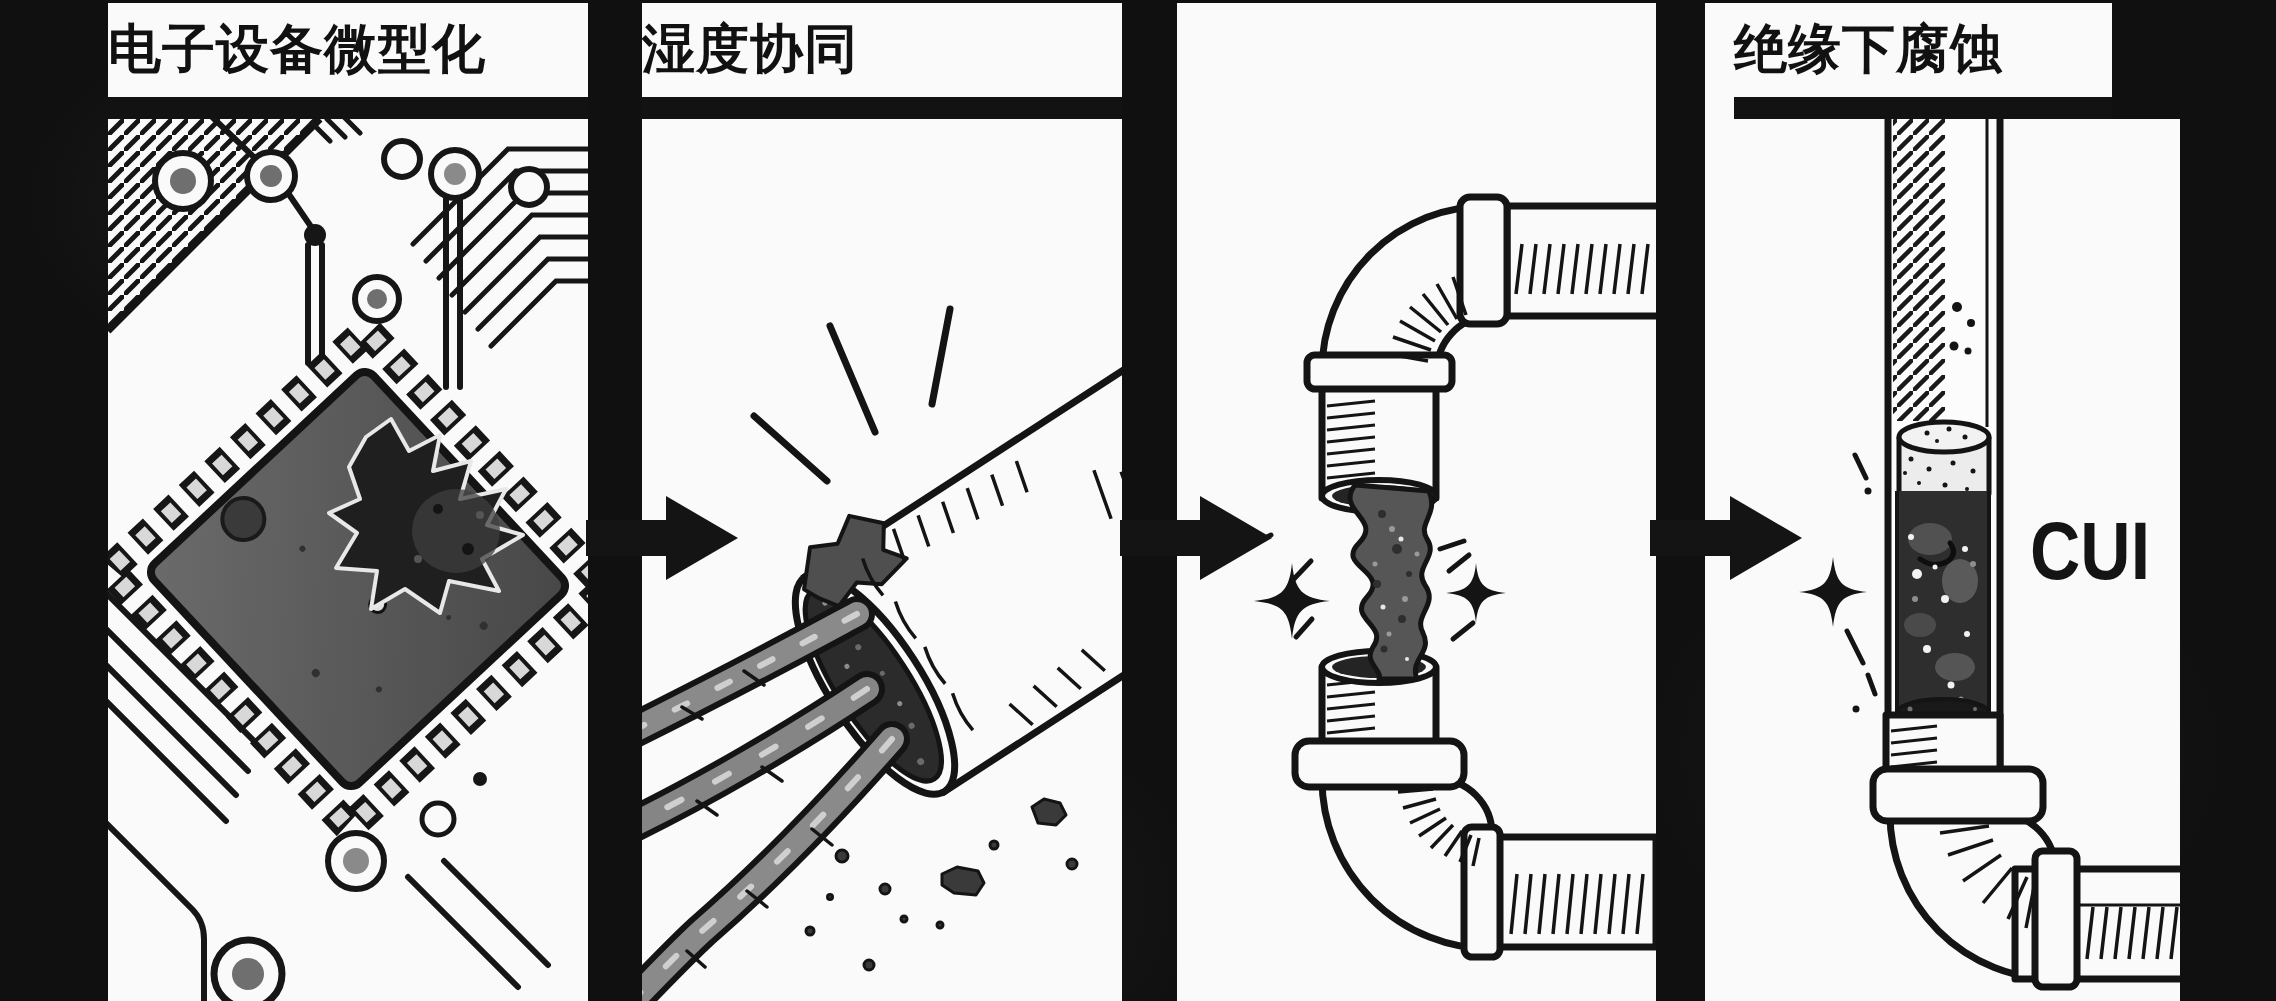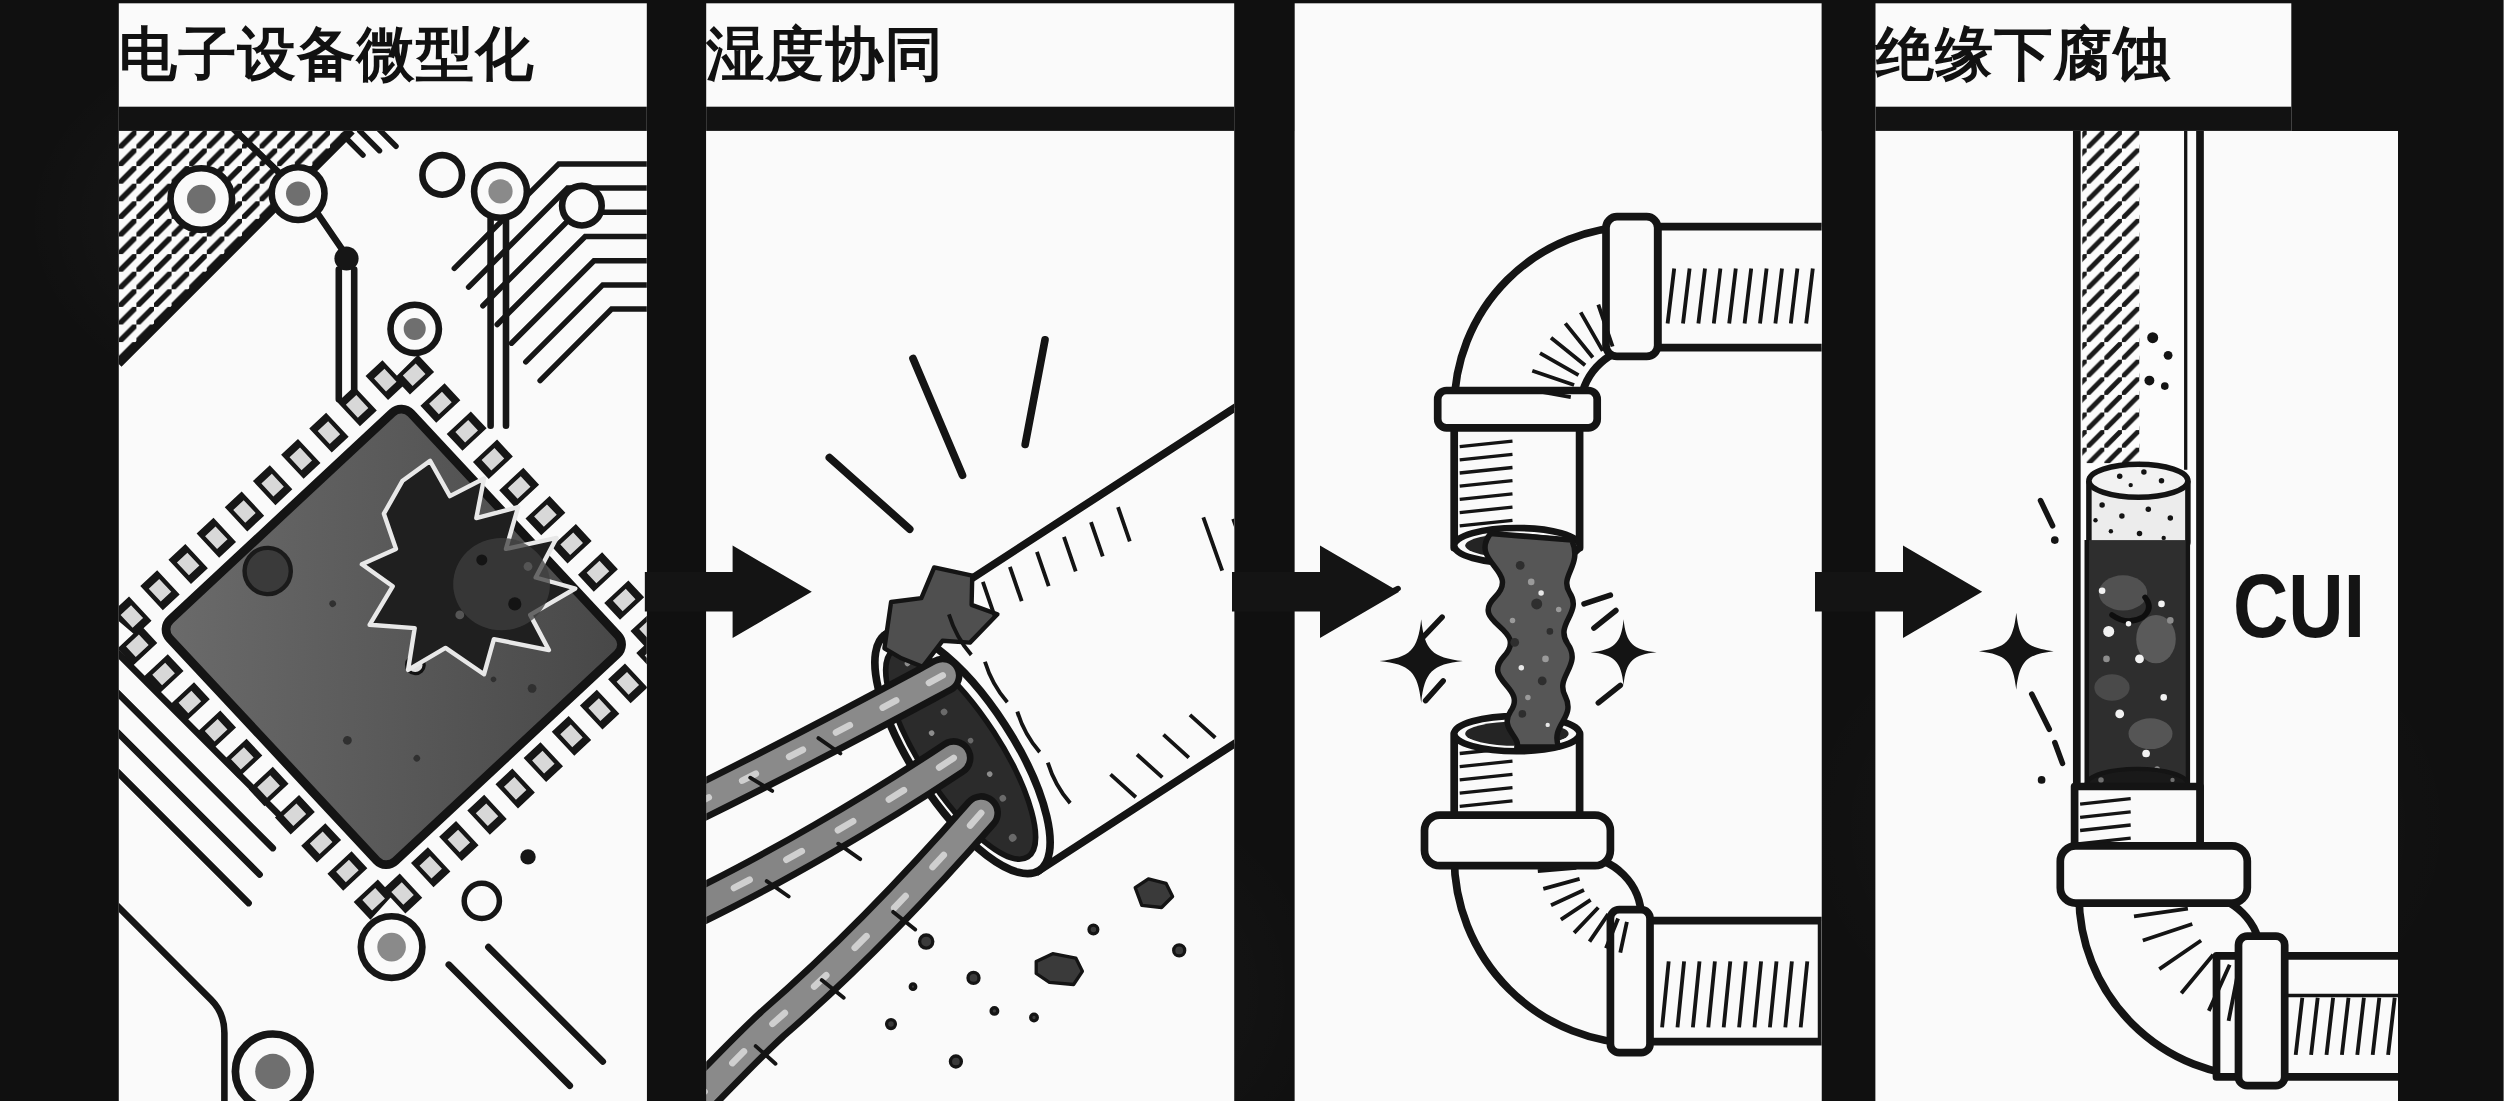--- a/index.html
+++ b/index.html
@@ -244,21 +244,21 @@
             <path d="M115,462 L134,442"></path>
             <path d="M119,518 L135,500"></path>
           <path d="M263,430 L287,422"></path>
             <path d="M272,452 L292,436"></path>
             <path d="M276,520 L296,504"></path>
         </g>
       </svg>
     </div>
   </section>
 
-  <section class="panel" style="left:1705px;width:378px;">
+  <section class="panel" style="left:1705px;width:378px;padding-left:29px;">
     <header class="panel-title">
       <span>绝缘下腐蚀</span>
     </header>
     <div class="panel-art">
       <svg width="475" height="882" viewBox="0 0 475 882">
         <defs>
           <pattern id="hatch4" patternUnits="userSpaceOnUse" width="16" height="16">
             <path d="M-2,18 L18,-2" stroke="#1a1a1a" stroke-width="4.5"></path>
           </pattern>
         </defs>

